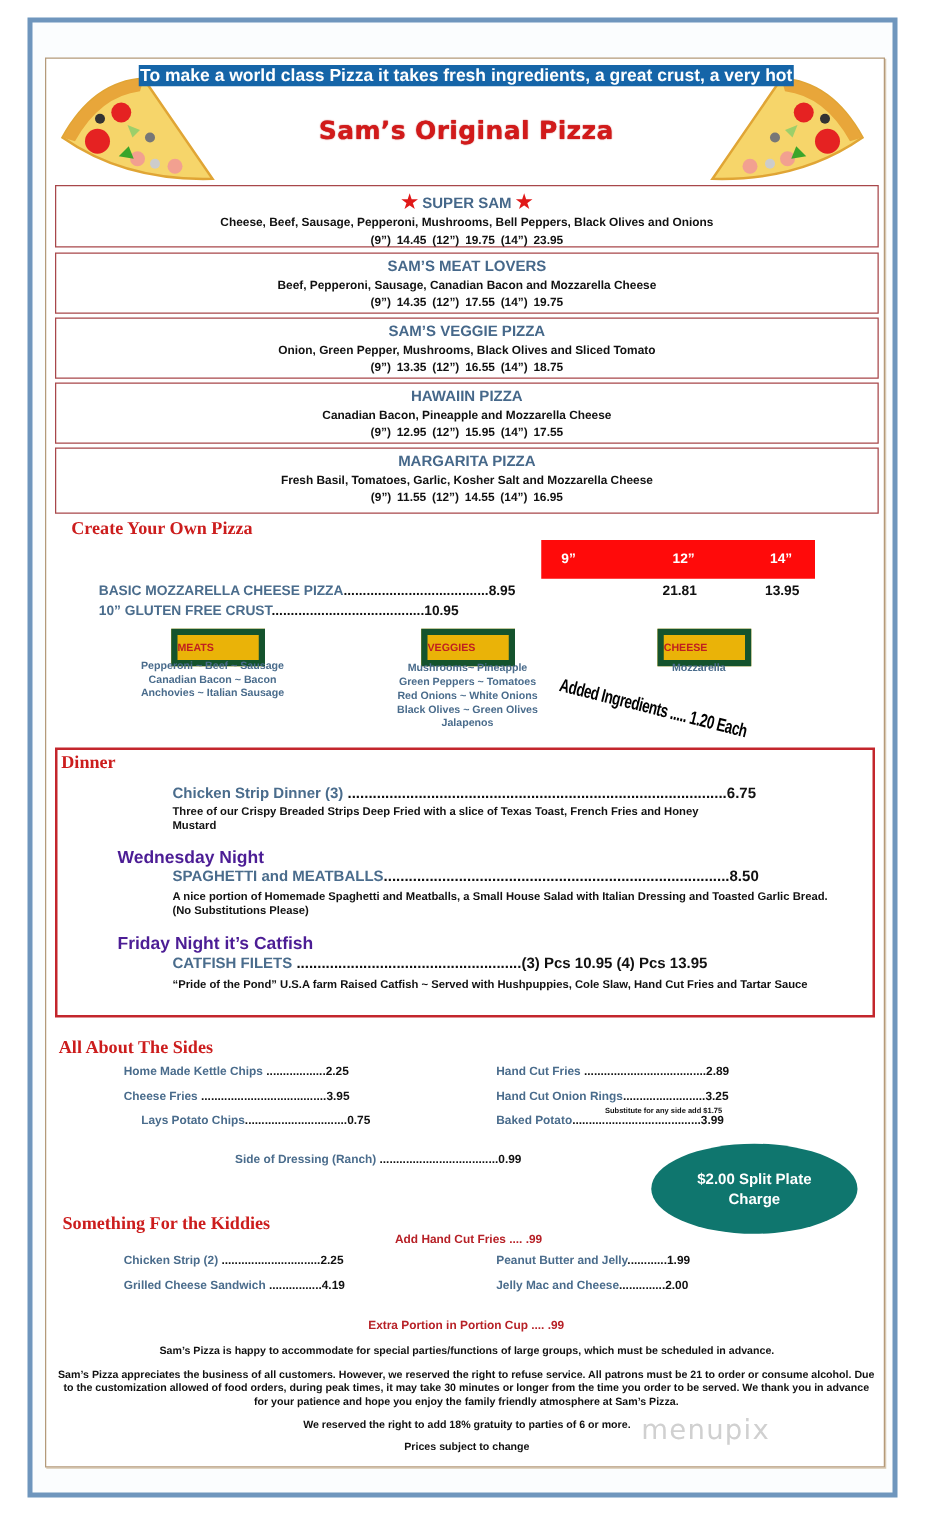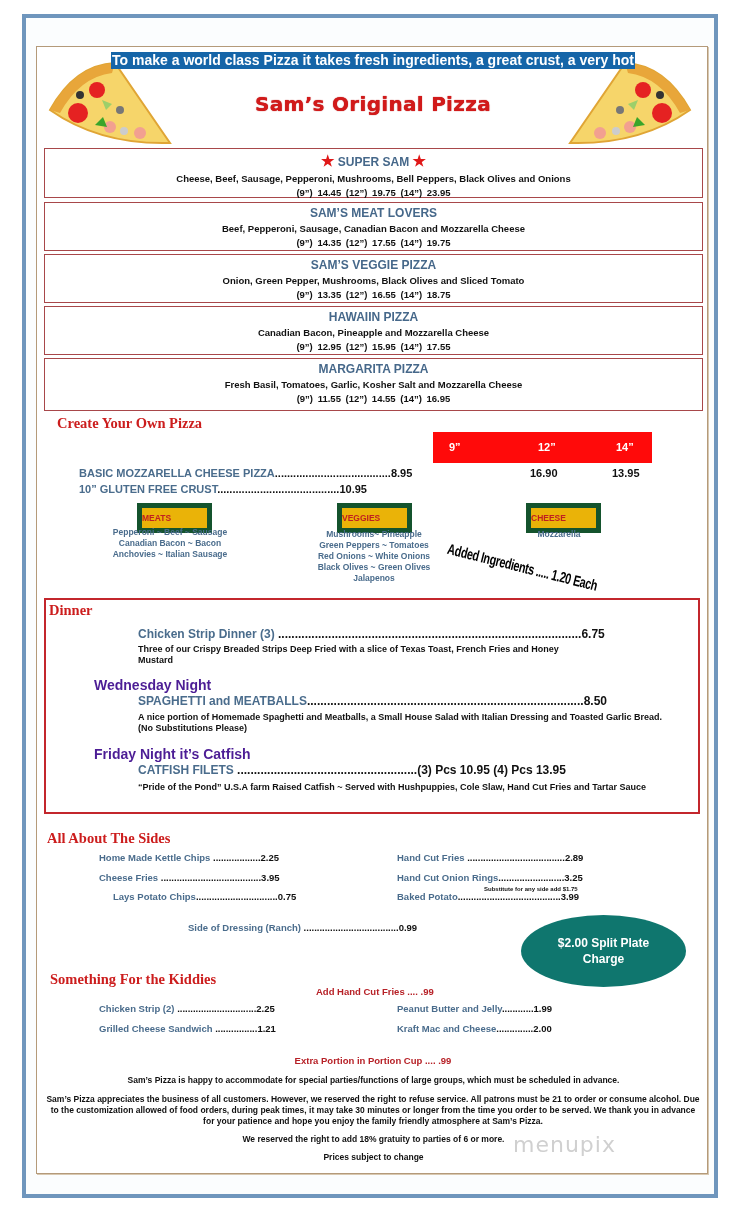--- a/index.html
+++ b/index.html
@@ -124,21 +124,21 @@
 
 <div class="section-head" style="left:57px;top:415px;">Create Your Own Pizza</div>
 <div class="size-bar">
   <span style="left:16px;">9”</span>
   <span style="left:105px;">12”</span>
   <span style="left:183px;">14”</span>
 </div>
 <div class="row-line" style="left:79px;top:467px;">
   <span class="blue">BASIC MOZZARELLA CHEESE PIZZA</span><span class="black">......................................</span><span class="black">8.95</span>
 </div>
-<div class="price-col" style="left:530px;top:467px;">16.90</div>
+<div class="price-col" style="left:530px;top:467px;">21.81</div>
 <div class="price-col" style="left:612px;top:467px;">13.95</div>
 <div class="row-line" style="left:79px;top:483px;">
   <span class="blue">10” GLUTEN FREE CRUST</span><span class="black">........................................</span><span class="black">10.95</span>
 </div>
 
 <div class="cat-box" style="left:137px;top:503px;">MEATS</div>
 <div class="cat-list" style="left:95px;top:527px;width:150px;">
   <div>Pepperoni ~ Beef ~ Sausage</div>
   <div>Canadian Bacon ~ Bacon</div>
   <div>Anchovies ~ Italian Sausage</div>
@@ -185,22 +185,22 @@
 <div class="side-row" style="left:397px;top:891px;"><span class="lbl">Baked Potato</span><span class="prc">.......................................</span><span class="prc">3.99</span></div>
 <div class="sub-note" style="left:484px;top:886px;">Substitute for any side add $1.75</div>
 <div class="side-row" style="left:188px;top:922px;"><span class="lbl">Side of Dressing (Ranch) </span><span class="prc">....................................</span><span class="prc">0.99</span></div>
 <div class="split-oval">
     <span style="width:110px;">$2.00 Split Plate Charge</span>
   </div>
 
 <div class="section-head" style="left:50px;top:971px;">Something For the Kiddies</div>
 <div class="red-note" style="left:316px;top:986px;">Add Hand Cut Fries ....   .99</div>
 <div class="side-row" style="left:99px;top:1003px;"><span class="lbl">Chicken Strip (2) </span><span class="prc">..............................</span><span class="prc">2.25</span></div>
-<div class="side-row" style="left:99px;top:1023px;"><span class="lbl">Grilled Cheese Sandwich </span><span class="prc">................</span><span class="prc">1.21</span></div>
+<div class="side-row" style="left:99px;top:1023px;"><span class="lbl">Grilled Cheese Sandwich </span><span class="prc">................</span><span class="prc">4.19</span></div>
 <div class="side-row" style="left:397px;top:1003px;"><span class="lbl">Peanut Butter and Jelly</span><span class="prc">............</span><span class="prc">1.99</span></div>
-<div class="side-row" style="left:397px;top:1023px;"><span class="lbl">Kraft Mac and Cheese</span><span class="prc">..............</span><span class="prc">2.00</span></div>
+<div class="side-row" style="left:397px;top:1023px;"><span class="lbl">Jelly Mac and Cheese</span><span class="prc">..............</span><span class="prc">2.00</span></div>
 
 <div class="red-note" style="left:0;width:746px;text-align:center;top:1055px;">Extra Portion in Portion Cup   ....   .99</div>
 <div class="footer-text" style="top:1075px;">Sam’s Pizza is happy to accommodate for special parties/functions of large groups, which must be scheduled in advance.</div>
 <div class="footer-text" style="top:1094px;left:46px;width:654px;">Sam’s Pizza appreciates the business of all customers.  However, we reserved the right to refuse service.  All patrons must be 21 to order or consume alcohol.  Due to the customization allowed of food orders, during peak times, it may take 30 minutes or longer from the time you order to be served.  We thank you in advance for your patience and hope you enjoy the family friendly atmosphere at Sam’s Pizza.</div>
 <div class="footer-text" style="top:1134px;">We reserved the right to add 18% gratuity to parties of 6 or more.</div>
 <div class="footer-text" style="top:1152px;">Prices subject to change</div>
 <div class="watermark">menupix</div>
 
 </body></html>

